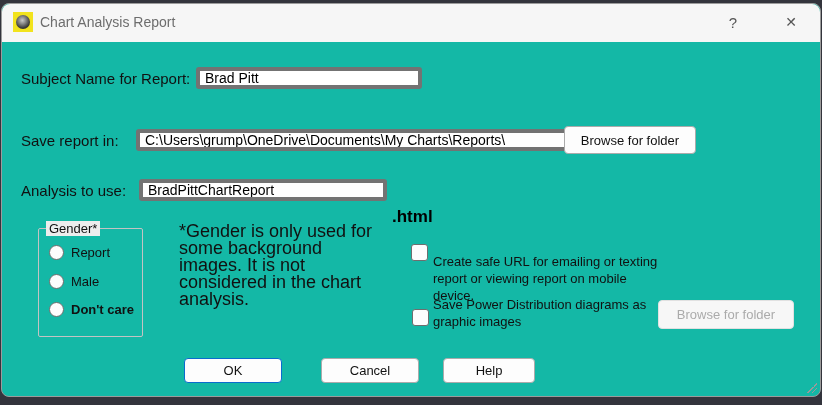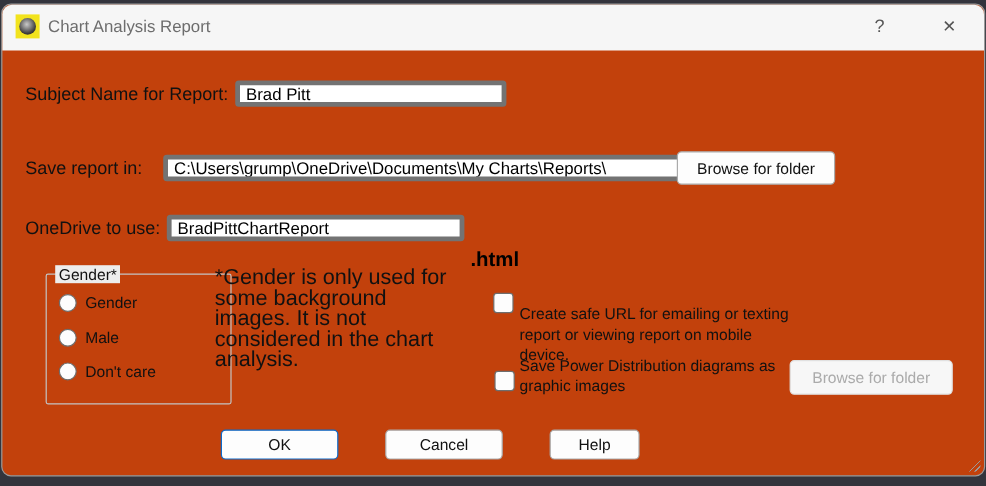--- a/index.html
+++ b/index.html
@@ -5,21 +5,21 @@
   * { margin:0; padding:0; box-sizing:border-box; }
   html,body { width:822px; height:405px; }
   body {
     font-family: "Liberation Sans", sans-serif;
     background:#33343c;
     position:relative;
     overflow:hidden;
   }
   .dialog {
     position:absolute; left:1px; top:3px; width:820px; height:394px;
-    background:#c2410c;
+    background:#14b8a6;
     border:1px solid #9b9b9b;
     border-radius:8px;
   }
   .titlebar {
     position:absolute; left:0; top:0; right:0; height:38px;
     background:#f6f6f6; border-radius:8px 8px 0 0;
   }
   .app-icon {
     position:absolute; left:11px; top:8px; width:20px; height:20px;
     background:#f2e31d; display:block;
@@ -104,47 +104,47 @@
     <button class="cap-btn close-cap">✕</button>
   </div>
 
   <span class="lbl" style="left:19px; top:66px;">Subject Name for Report:</span>
   <input class="txtfield" style="left: 194px; top: 63px; width: 226px;" value="Brad Pitt">
 
   <span class="lbl" style="left:19px; top:128px;">Save report in:</span>
   <input class="txtfield" style="left: 134px; top: 125px; width: 488px;" value="C:\Users\grump\OneDrive\Documents\My Charts\Reports\">
   <button class="btn" style="left:562px; top:122px; width:132px; height:28px;">Browse for folder</button>
 
-  <span class="lbl" style="left:19px; top:178px;">OneDrive to use:</span>
+  <span class="lbl" style="left:19px; top:178px;">Analysis to use:</span>
   <input class="txtfield" style="left: 137px; top: 175px; width: 248px;" value="BradPittChartReport">
   <span class="ext-label" style="left:390px; top:172px;">.html</span>
 
-  <div class="groupbox" style="left:36px; top:224px; width:155px; height:109px;">
+  <div class="groupbox" style="left:36px; top:224px; width:105px; height:109px;">
     <span class="groupbox-legend">Gender*</span>
     <div class="radio-row" style="top:16px;">
       <span class="radio-circle"></span>
-      <span class="radio-label">Gender</span>
+      <span class="radio-label">Report</span>
     </div>
     <div class="radio-row" style="top:45px;">
       <span class="radio-circle"></span>
       <span class="radio-label">Male</span>
     </div>
-    <div class="radio-row" style="top:73px;">
+    <div class="radio-row" style="top:73px;font-weight:bold;">
       <span class="radio-circle"></span>
       <span class="radio-label">Don't care</span>
     </div>
   </div>
 
   <div class="note" style="left:177px; top:219px; width:205px;">*Gender is only used for some background images. It is not considered in the chart analysis.</div>
 
   <span class="checkbox-box" style="left:409px; top:240px;"></span>
   <div class="checkbox-label" style="left:431px; top:221px; width:226px;margin-top:28px;">Create safe URL for emailing or texting report or viewing report on mobile device.</div>
 
   <span class="checkbox-box" style="left:410px; top:305px;"></span>
   <div class="checkbox-label" style="left:431px; top:292px; width:232px;">Save Power Distribution diagrams as graphic images</div>
   <button class="btn btn-disabled" style="left:656px; top:296px; width:136px; height:29px;">Browse for folder</button>
 
   <button class="btn" style="left:319px; top:354px; width:98px; height:25px;">Cancel</button>
   <button class="btn btn-default" style="left:182px; top:354px; width:98px; height:25px;">OK</button>
-  <button class="btn" style="left:456px; top:354px; width:75px; height:25px;">Help</button>
+  <button class="btn" style="left:441px; top:354px; width:92px; height:25px;">Help</button>
 
   <span class="grip"></span>
 </div>
 
 </body></html>

